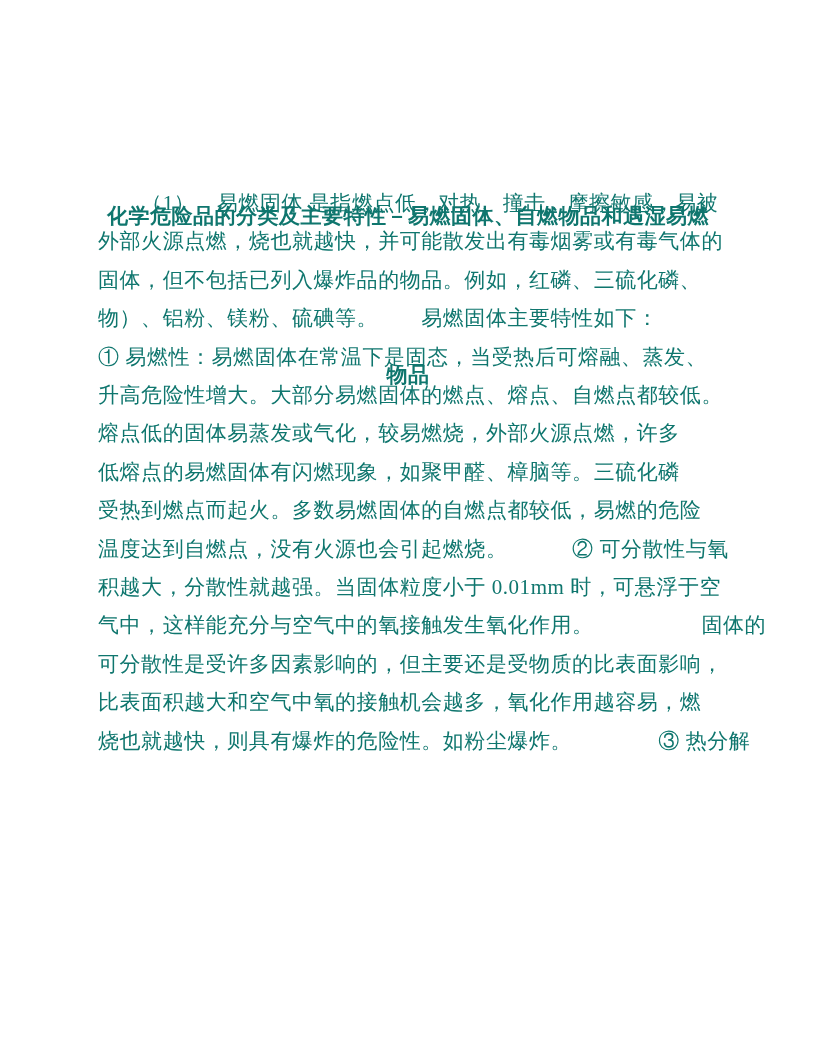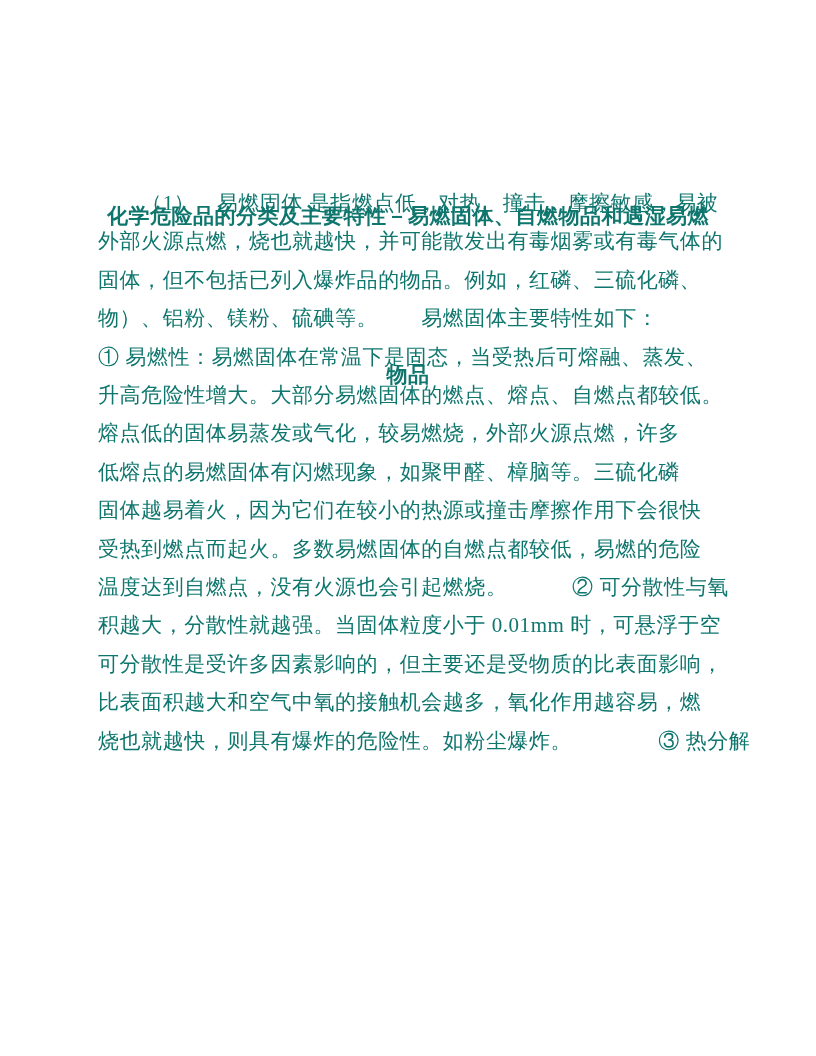--- a/index.html
+++ b/index.html
@@ -53,22 +53,22 @@
 
   <div class="doc-body">
     <div class="body-line">　　（1）　易燃固体 是指燃点低，对热、撞击、摩擦敏感，易被</div>
     <div class="body-line">外部火源点燃，烧也就越快，并可能散发出有毒烟雾或有毒气体的</div>
     <div class="body-line">固体，但不包括已列入爆炸品的物品。例如，红磷、三硫化磷、</div>
     <div class="body-line">物）、铝粉、镁粉、硫碘等。　　易燃固体主要特性如下：</div>
     <div class="body-line">① 易燃性：易燃固体在常温下是固态，当受热后可熔融、蒸发、</div>
     <div class="body-line">升高危险性增大。大部分易燃固体的燃点、熔点、自燃点都较低。</div>
     <div class="body-line">熔点低的固体易蒸发或气化，较易燃烧，外部火源点燃，许多</div>
     <div class="body-line">低熔点的易燃固体有闪燃现象，如聚甲醛、樟脑等。三硫化磷</div>
-    <div class="body-line">固体越易着火，因为它们在较小的热源或撞击摩擦作用下会很快</div>
     <div class="body-line">受热到燃点而起火。多数易燃固体的自燃点都较低，易燃的危险</div>
     <div class="body-line">温度达到自燃点，没有火源也会引起燃烧。　　　② 可分散性与氧</div>
     <div class="body-line">积越大，分散性就越强。当固体粒度小于 0.01mm 时，可悬浮于空</div>
+    <div class="body-line">气中，这样能充分与空气中的氧接触发生氧化作用。　　　　　固体的</div>
     <div class="body-line">可分散性是受许多因素影响的，但主要还是受物质的比表面影响，</div>
     <div class="body-line">比表面积越大和空气中氧的接触机会越多，氧化作用越容易，燃</div>
     <div class="body-line">烧也就越快，则具有爆炸的危险性。如粉尘爆炸。　　　　③ 热分解</div>
   </div>
 
 </div>
 
 </body></html>

